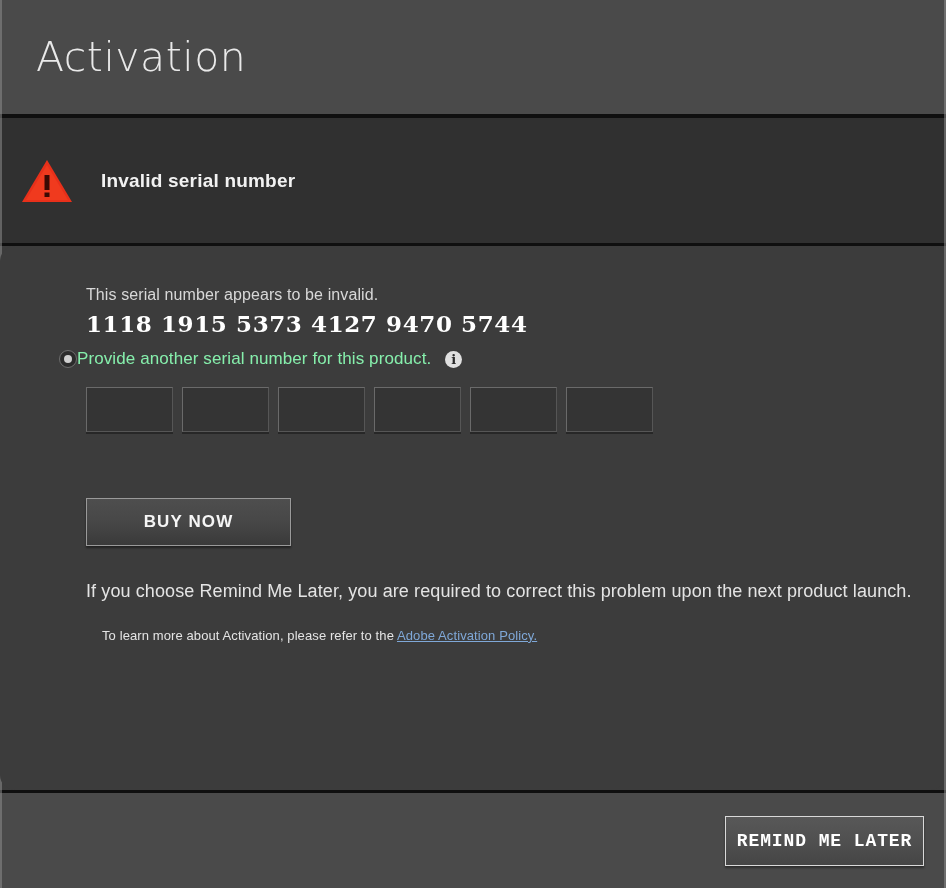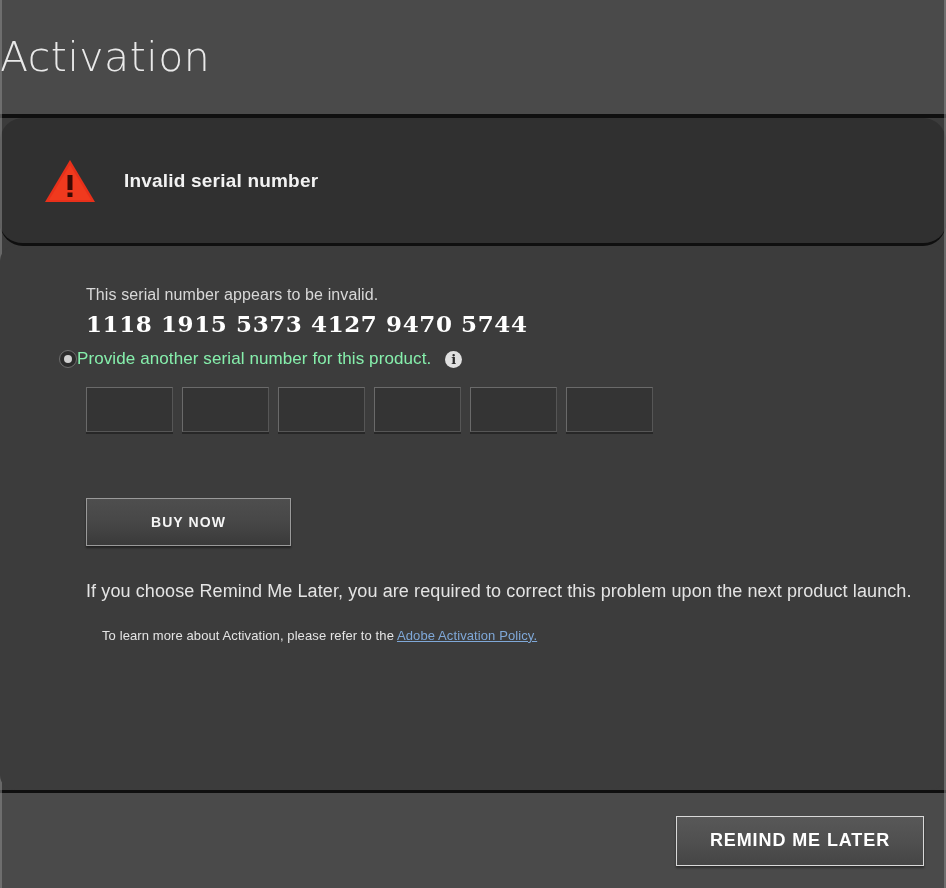--- a/index.html
+++ b/index.html
@@ -55,35 +55,35 @@
     border-bottom: 4px solid #0f0f0f;
     display: flex;
     align-items: center;
     box-sizing: border-box;
   }
   .header-title {
     color: #e9e9e9;
     font-size: 41px;
     font-weight: 300;
     letter-spacing: .5px;
+    padding-left: 36px;
     line-height: 1;
     font-family: "DejaVu Sans", sans-serif;
   }
 
   
   .warning-band {
     height: 128px;
     flex: 0 0 128px;
     background: #303030;
     border-bottom: 3px solid #0f0f0f;
     display: flex;
     align-items: center;
     box-sizing: border-box;
-    padding-left: 44px;
-    border-radius: 23px;
+    padding-left: 21px;
   }
   .warn-icon {
     width: 52px;
     height: 46px;
     flex: 0 0 52px;
     position: relative;
   }
   .warn-icon svg { display: block; }
   .warn-text {
     color: #f2f2f2;
@@ -187,21 +187,21 @@
     box-shadow: 0 2px 0 rgba(0,0,0,.35);
   }
 
   .buy-now {
     width: 205px;
     height: 48px;
     background: linear-gradient(to bottom, #4e4e4e 0%, #474747 50%, #3a3a3a 100%);
     border: 1px solid #9a9a9a;
     box-sizing: border-box;
     color: #f5f5f5;
-    font-size: 14px;
+    font-size: 17px;
     font-weight: bold;
     letter-spacing: 1.1px;
     cursor: pointer;
     box-shadow: 0 2px 2px rgba(0,0,0,.45);
     margin-bottom: 32px;
     font-family: "Liberation Sans", sans-serif;
   }
 
   .note {
     color: #e4e4e4;
@@ -239,24 +239,25 @@
     height: 50px;
     box-sizing: border-box;
     font-size: 18px;
     font-weight: bold;
     letter-spacing: .9px;
     font-family: "Liberation Sans", sans-serif;
     background: linear-gradient(to bottom, #585858 0%, #4f4f4f 55%, #454545 100%);
     cursor: pointer;
   }
   .btn-remind {
-    width: 248px;
+    width: 199px;
     border: 1px solid #d9d9d9;
     color: #ffffff;
     box-shadow: 0 2px 2px rgba(0,0,0,.4);
+    font-family: Liberation Mono, monospace;
   }
   .btn-continue {
     width: 228px;
     border: 1px solid #7b7b7b;
     color: #8f8f8f;
     cursor: default;
   }
 </style>
 </head>
 <body>

